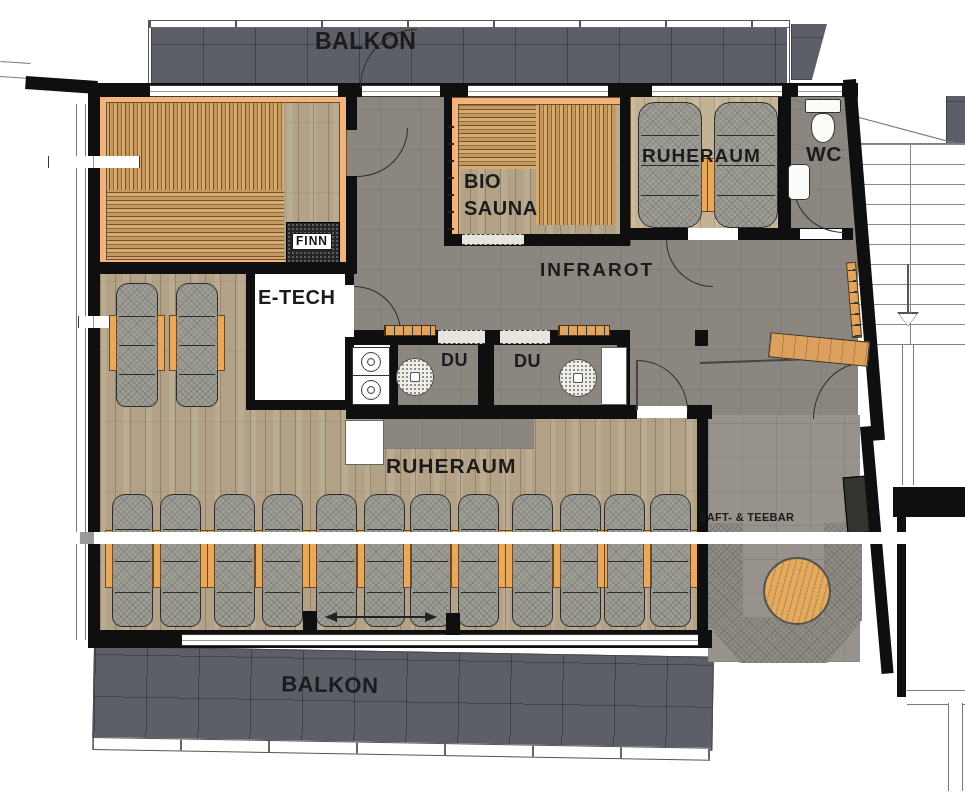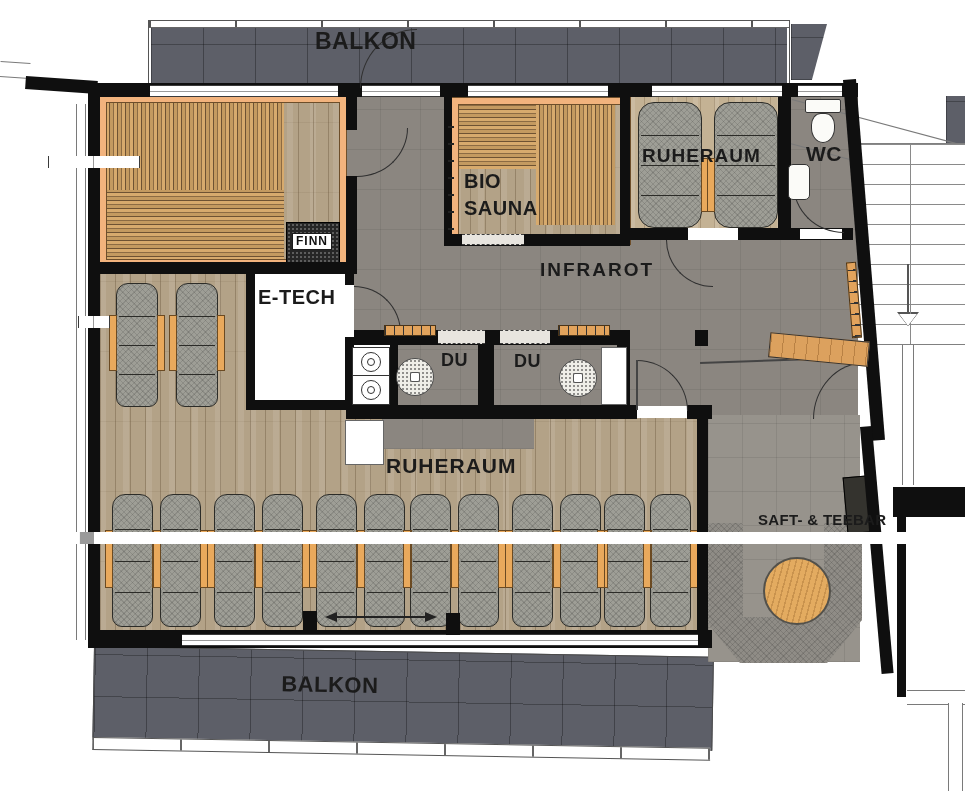--- a/index.html
+++ b/index.html
@@ -226,21 +226,21 @@
   <div class="hooks-v" style="left:448px;top:112px;height:118px;"></div>
   <div class="rail-h" style="left:384px;top:325px;width:50px;height:9px;"></div>
   <div class="rail-h" style="left:558px;top:325px;width:50px;height:9px;"></div>
   <div class="rail-v" style="left:849px;top:262px;width:8px;height:74px;transform:rotate(-4.6deg);"></div>
   <div class="abs" style="left:769px;top:337px;width:98px;height:23px;background:#dca15e;border:1.2px solid #333;z-index:13;transform:rotate(5.5deg);background-image:repeating-linear-gradient(90deg,rgba(120,70,20,.35) 0 1px,transparent 1px 12px);"></div>
   <div class="thin" style="left:700px;top:362px;width:165px;height:1.6px;transform:rotate(-2deg);transform-origin:left top;"></div>
 
   <div class="benchclip hatch" style="left:705px;top:523px;width:157px;height:140px;"></div>
   <div class="round-table" style="left:763px;top:557px;width:64px;height:64px;"></div>
   <div class="abs" style="left:845px;top:476px;width:31px;height:55px;background:#34332e;border:1px solid #000;z-index:4;transform:rotate(-5deg);"></div>
-  <div class="label" style="left:758px;top:511px;font-size:15px;letter-spacing:.3px;">SAFT- &amp; TEEBAR</div>
+  <div class="label" style="left:699px;top:511px;font-size:11px;letter-spacing:.3px;">SAFT- &amp; TEEBAR</div>
 
   <div class="label" style="left:540px;top:259px;font-size:19px;letter-spacing:2px;">INFRAROT</div>
   <div class="label" style="left:386px;top:454px;font-size:21px;letter-spacing:1px;">RUHERAUM</div>
 
   <div class="thin" style="left:336px;top:616px;width:90px;height:1.6px;background:#222;z-index:13;"></div>
   <div class="tri" style="left:325px;top:612px;border-top:5px solid transparent;border-bottom:5px solid transparent;border-right:12px solid #222;"></div>
   <div class="tri" style="left:425px;top:612px;border-top:5px solid transparent;border-bottom:5px solid transparent;border-left:12px solid #222;"></div>
 
   <div class="abs" style="left:94px;top:646px;width:618px;height:104px;transform:rotate(1deg);transform-origin:left top;z-index:0;">
     <div class="balc abs" style="left:0;top:0;width:618px;height:92px;border:1px solid #4a4a4a;"></div>

